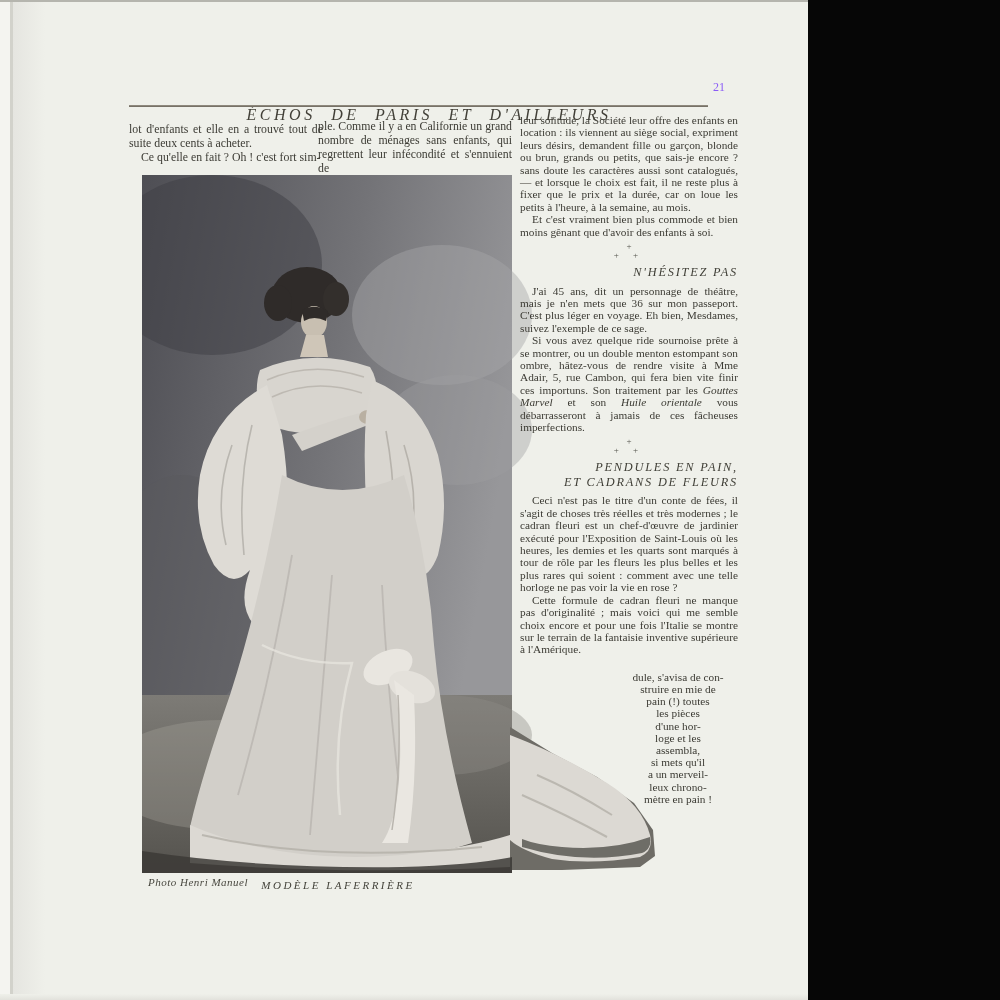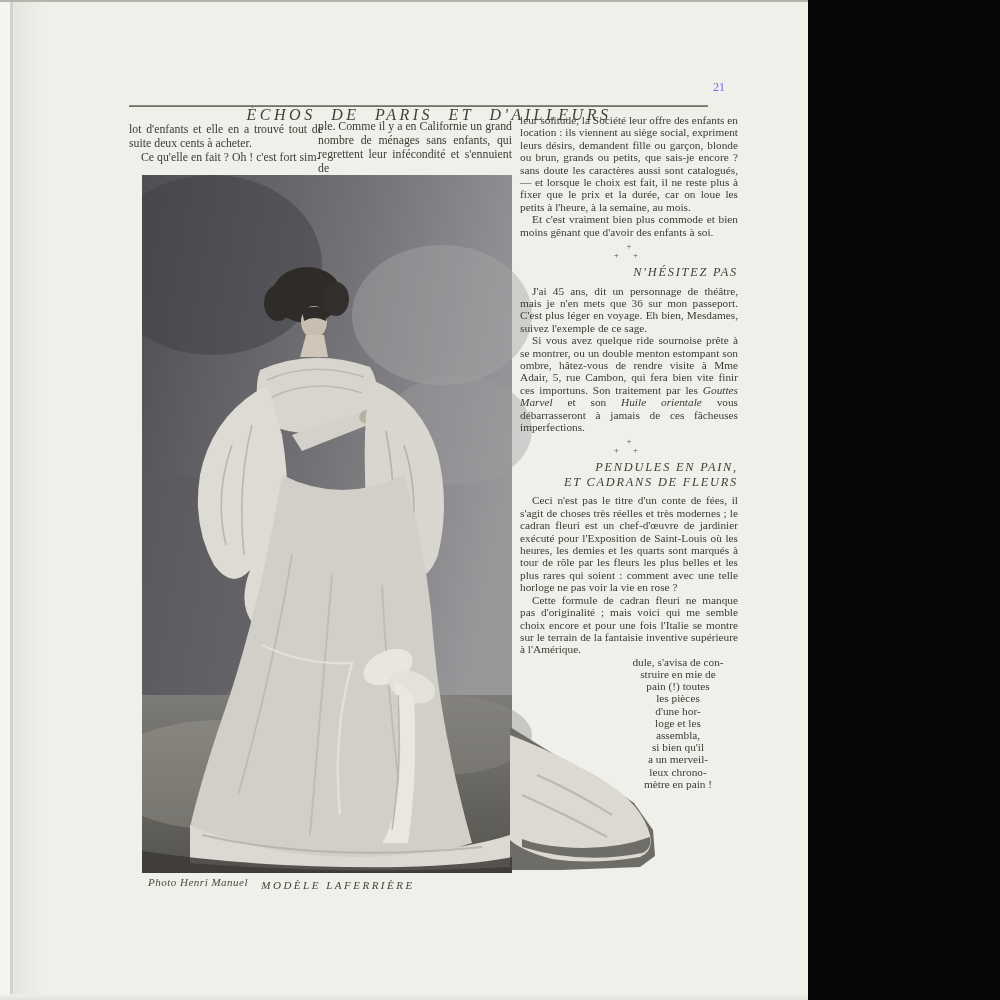--- a/index.html
+++ b/index.html
@@ -30,21 +30,21 @@
   .indent{text-indent:12px;}
   .ital{font-style:italic;}
   
   .fleuron{text-align:center;margin:4px 0 3px 0;line-height:9px;color:#55544c;}
   .fleuron .fl-top{font-size:9px;display:block;}
   .fleuron .fl-bot{font-size:9px;display:block;letter-spacing:6px;}
   
   .sec-head{font-style:italic;text-align:right;font-size:12.3px;letter-spacing:1.8px;
             color:#3f3e36;margin:5px 0 5px 0;line-height:14.5px;}
   
-  .wedge{margin-left:98px;width:120px;text-align:center;text-align-last:center;}
+  .wedge{margin-left:98px;width:120px;text-align:center;text-align-last:center;margin-top:15px;}
   .wedge div{line-height:12.2px;}
   
   .photo-svg{position:absolute;left:142px;top:175px;z-index:1;pointer-events:none;}
   .photo-credit{position:absolute;left:148px;top:876px;font-style:italic;font-size:11px;
             color:#4a4941;letter-spacing:.5px;z-index:3;}
   .photo-caption{position:absolute;left:152px;top:879px;width:372px;text-align:center;
             font-style:italic;font-size:11px;letter-spacing:2.5px;color:#44433b;z-index:3;}
 </style>
 </head>
 <body>
@@ -172,20 +172,20 @@
     <p class="indent">Cette formule de cadran fleuri ne manque pas d'originalité ; mais voici qui me semble choix encore et pour une fois l'Italie se montre sur le terrain de la fantaisie inventive supérieure à l'Amérique.</p>
 
     <div class="wedge">
       <div>dule, s'avisa de con-</div>
       <div>struire en mie de</div>
       <div>pain (!) toutes</div>
       <div>les pièces</div>
       <div>d'une hor-</div>
       <div>loge et les</div>
       <div>assembla,</div>
-      <div>si bien qu'il</div>
+      <div>si mets qu'il</div>
       <div>a un merveil-</div>
       <div>leux chrono-</div>
       <div>mètre en pain !</div>
     </div>
   </div>
 
 </div>
 
 </body></html>

